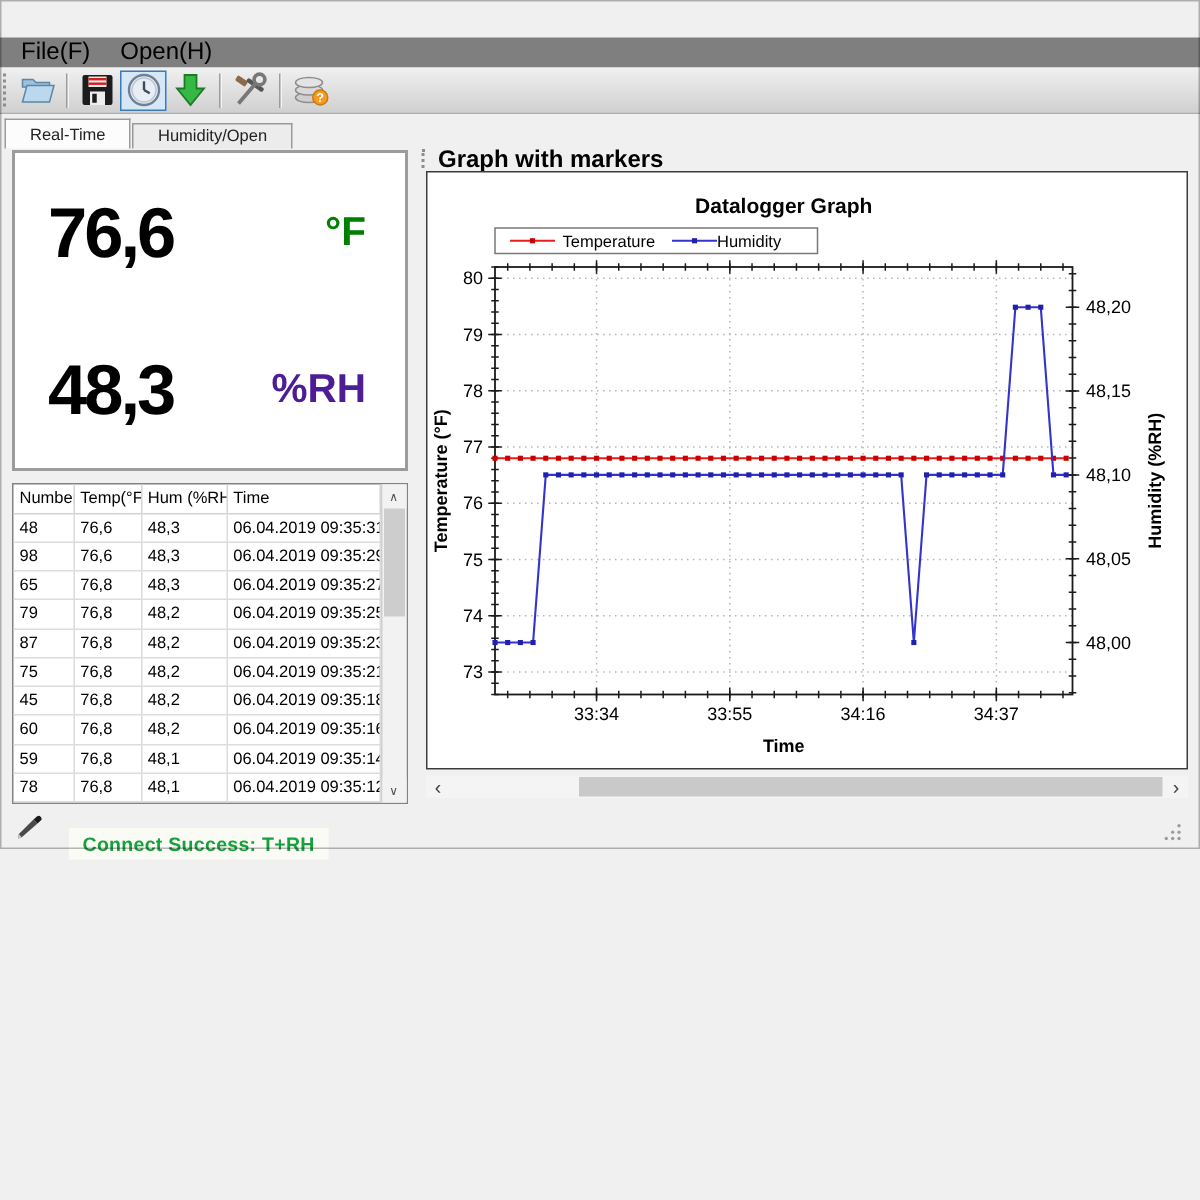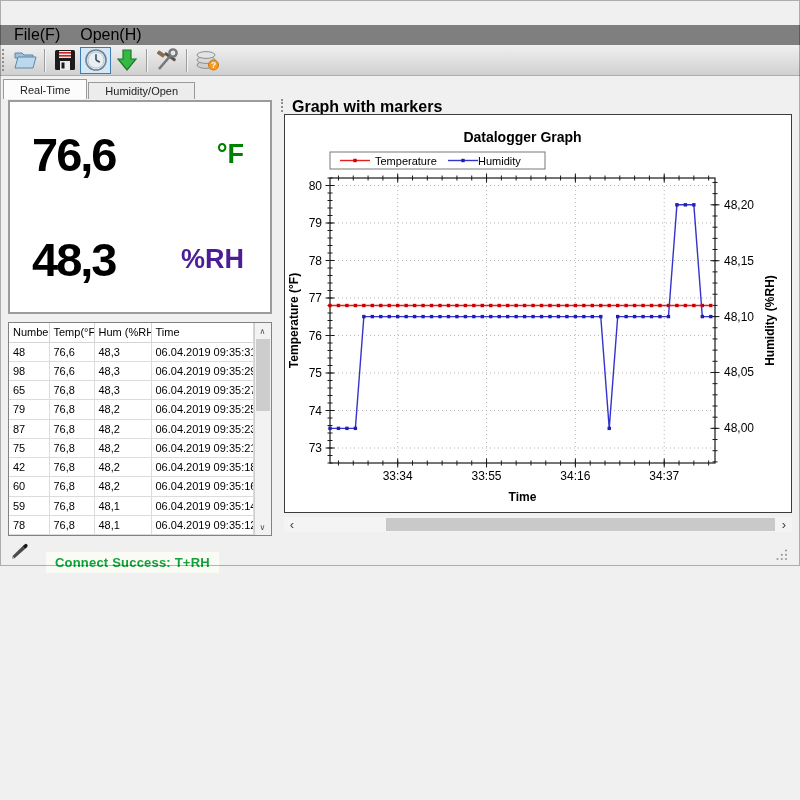--- a/index.html
+++ b/index.html
@@ -223,21 +223,21 @@
             <td>48,2</td>
             <td>06.04.2019 09:35:23</td>
           </tr>
           <tr>
             <td>75</td>
             <td>76,8</td>
             <td>48,2</td>
             <td>06.04.2019 09:35:21</td>
           </tr>
           <tr>
-            <td>42</td>
+            <td>45</td>
             <td>76,8</td>
             <td>48,2</td>
             <td>06.04.2019 09:35:18</td>
           </tr>
           <tr>
             <td>60</td>
             <td>76,8</td>
             <td>48,2</td>
             <td>06.04.2019 09:35:16</td>
           </tr>

